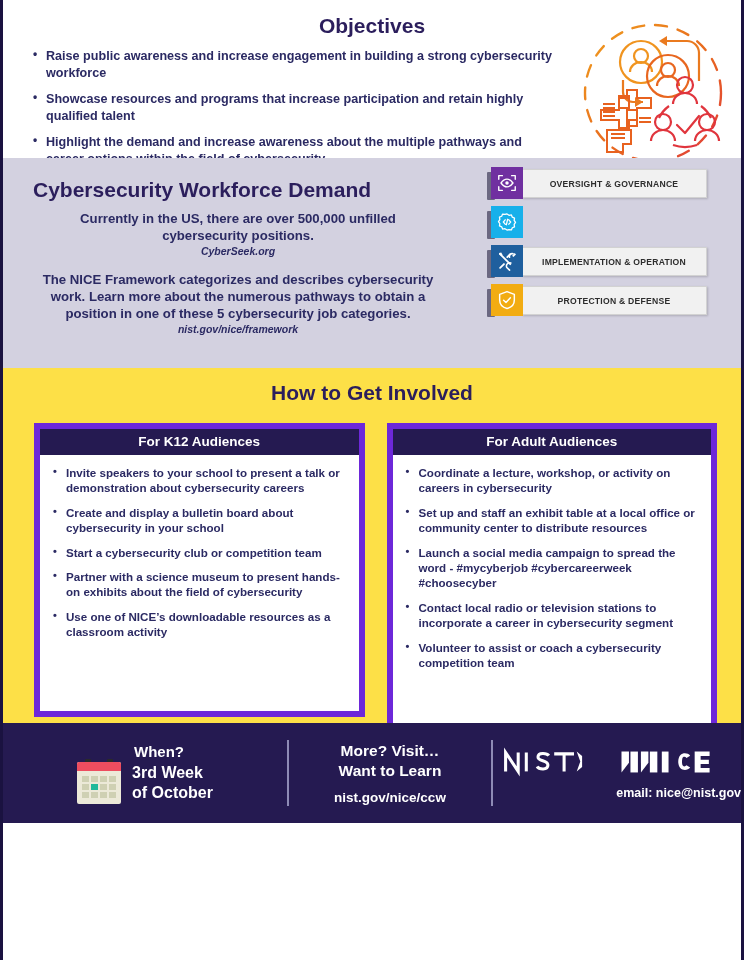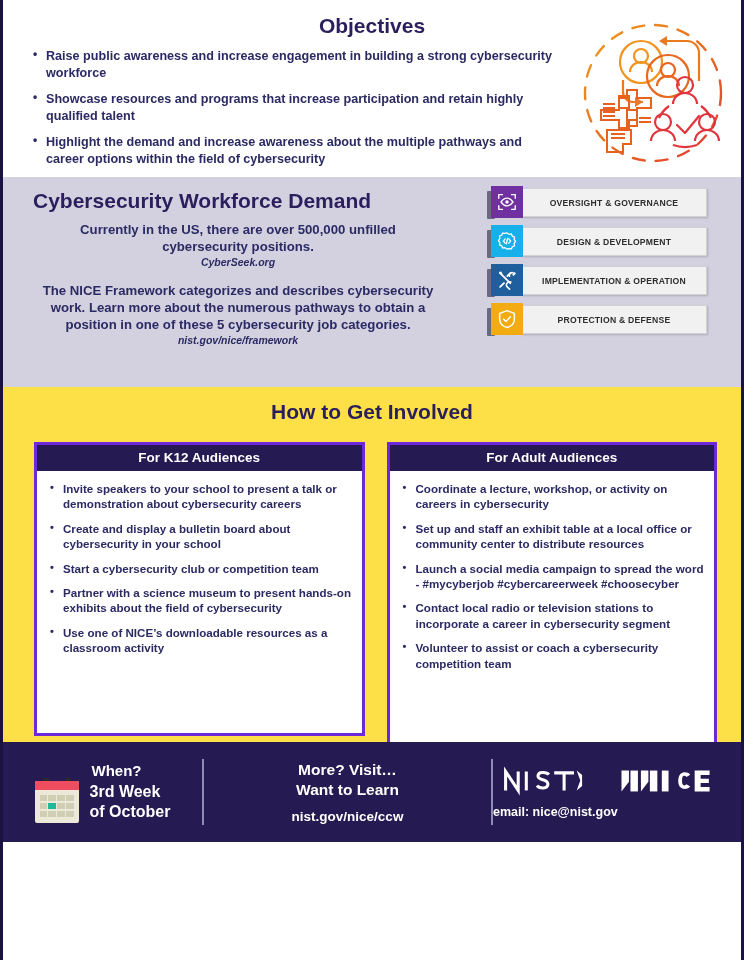--- a/index.html
+++ b/index.html
@@ -34,21 +34,21 @@
     margin:0;
     padding-top:23px;
     color:#ffffff;
     font-size:14.5px;
     font-weight:normal;
   }
 
   
   .objectives{
     background:#ffffff;
-    height:177px;
+    height:158px;
     position:relative;
     box-sizing:border-box;
   }
   .objectives h2{
     margin:0;
     padding-top:14px;
     text-align:center;
     color:#2b1e5c;
     font-size:21px;
     font-weight:bold;
@@ -89,21 +89,21 @@
     box-sizing:border-box;
   }
   .demand-left{
     position:absolute;
     left:0;top:0;width:470px;
     text-align:center;
     padding-top:12px;
     box-sizing:border-box;
   }
   .demand h2{
-    margin:0 0 8px 0;
+    margin:8px 0 8px 0;
     color:#2b1e5c;
     font-size:21px;
     font-weight:bold;
     text-align:left;
     padding-left:30px;
   }
   .demand p{
     margin:0;
     color:#2b2a63;
     font-size:13.2px;
@@ -181,21 +181,21 @@
     font-weight:bold;
   }
   .cols{
     display:flex;
     gap:22px;
     padding:18px 24px 0 31px;
     box-sizing:border-box;
   }
   .col{
     flex:1;
-    border:3px solid #6d28d9;
+    border:6px solid #6d28d9;
     background:#fff;
     box-sizing:border-box;
   }
   .col-head{
     background:#251a51;
     color:#ffffff;
     text-align:center;
     font-size:13.5px;
     font-weight:bold;
     padding:5px 0 6px 0;
@@ -226,21 +226,21 @@
   
   .footer{
     background:#251a51;
     height:100px;
     display:flex;
     align-items:center;
     position:relative;
     box-sizing:border-box;
   }
   .f-when{
-    width:199px;
+    width:284px;
     text-align:center;
     color:#ffffff;
     position:relative;
   }
   .f-when .when-title{
     font-size:15px;font-weight:bold;
     margin:0 0 2px 28px;
   }
   .f-when .when-row{
     display:flex;align-items:center;justify-content:center;gap:11px;
@@ -277,21 +277,21 @@
   }
   .f-learn{
     flex:1;
     text-align:center;
     color:#ffffff;
   }
   .f-learn .l1{font-size:15.5px;font-weight:bold;line-height:1.28;}
   .f-learn .l2{font-size:13.5px;font-weight:bold;margin-top:9px;}
   .f-logo{
     width:248px;
-    text-align:left;
+    text-align:right;
     color:#ffffff;
   }
   .f-logo .email{font-size:12.5px;font-weight:bold;margin-top:9px;}
   .logos{display:flex;align-items:center;justify-content:center;gap:10px;}
 </style>
 </head>
 <body>
 
 <div class="page">
 
@@ -375,21 +375,20 @@
       </div>
 
       <div class="badge">
         <span class="badge-tab"></span>
         <span class="badge-icon" style="background:#17b0ea">
           <svg viewBox="0 0 24 24" width="22" height="22" fill="none" stroke="#fff" stroke-width="1.4">
             <path d="M12 3.2l2.2 1.5 2.6-.4 1 2.4 2.4 1-.4 2.6 1.5 2.2-1.5 2.2.4 2.6-2.4 1-1 2.4-2.6-.4L12 20.8l-2.2-1.5-2.6.4-1-2.4-2.4-1 .4-2.6L2.7 11.5l1.5-2.2-.4-2.6 2.4-1 1-2.4 2.6.4z" stroke-linejoin="round"></path>
             <path d="M10 9.6L8 12l2 2.4M14 9.6l2 2.4-2 2.4M12.7 9l-1.4 6" stroke-linecap="round"></path>
           </svg>
         </span>
-        <span class="badge-label">DESIGN &amp; DEVELOPMENT</span>
       </div>
 
       <div class="badge">
         <span class="badge-tab"></span>
         <span class="badge-icon" style="background:#1f5f9e">
           <svg viewBox="0 0 24 24" width="22" height="22" fill="none" stroke="#fff" stroke-width="2" stroke-linecap="round">
             <path d="M4.5 4.5l11 11"></path>
             <path d="M15.5 4.5l-3.2 3.2"></path>
             <path d="M4.5 19.5l4.2-4.2"></path>
             <path d="M16.2 14.2a3.6 3.6 0 00-4.6 4.6l3.2 3.2" stroke-width="1.7"></path>

